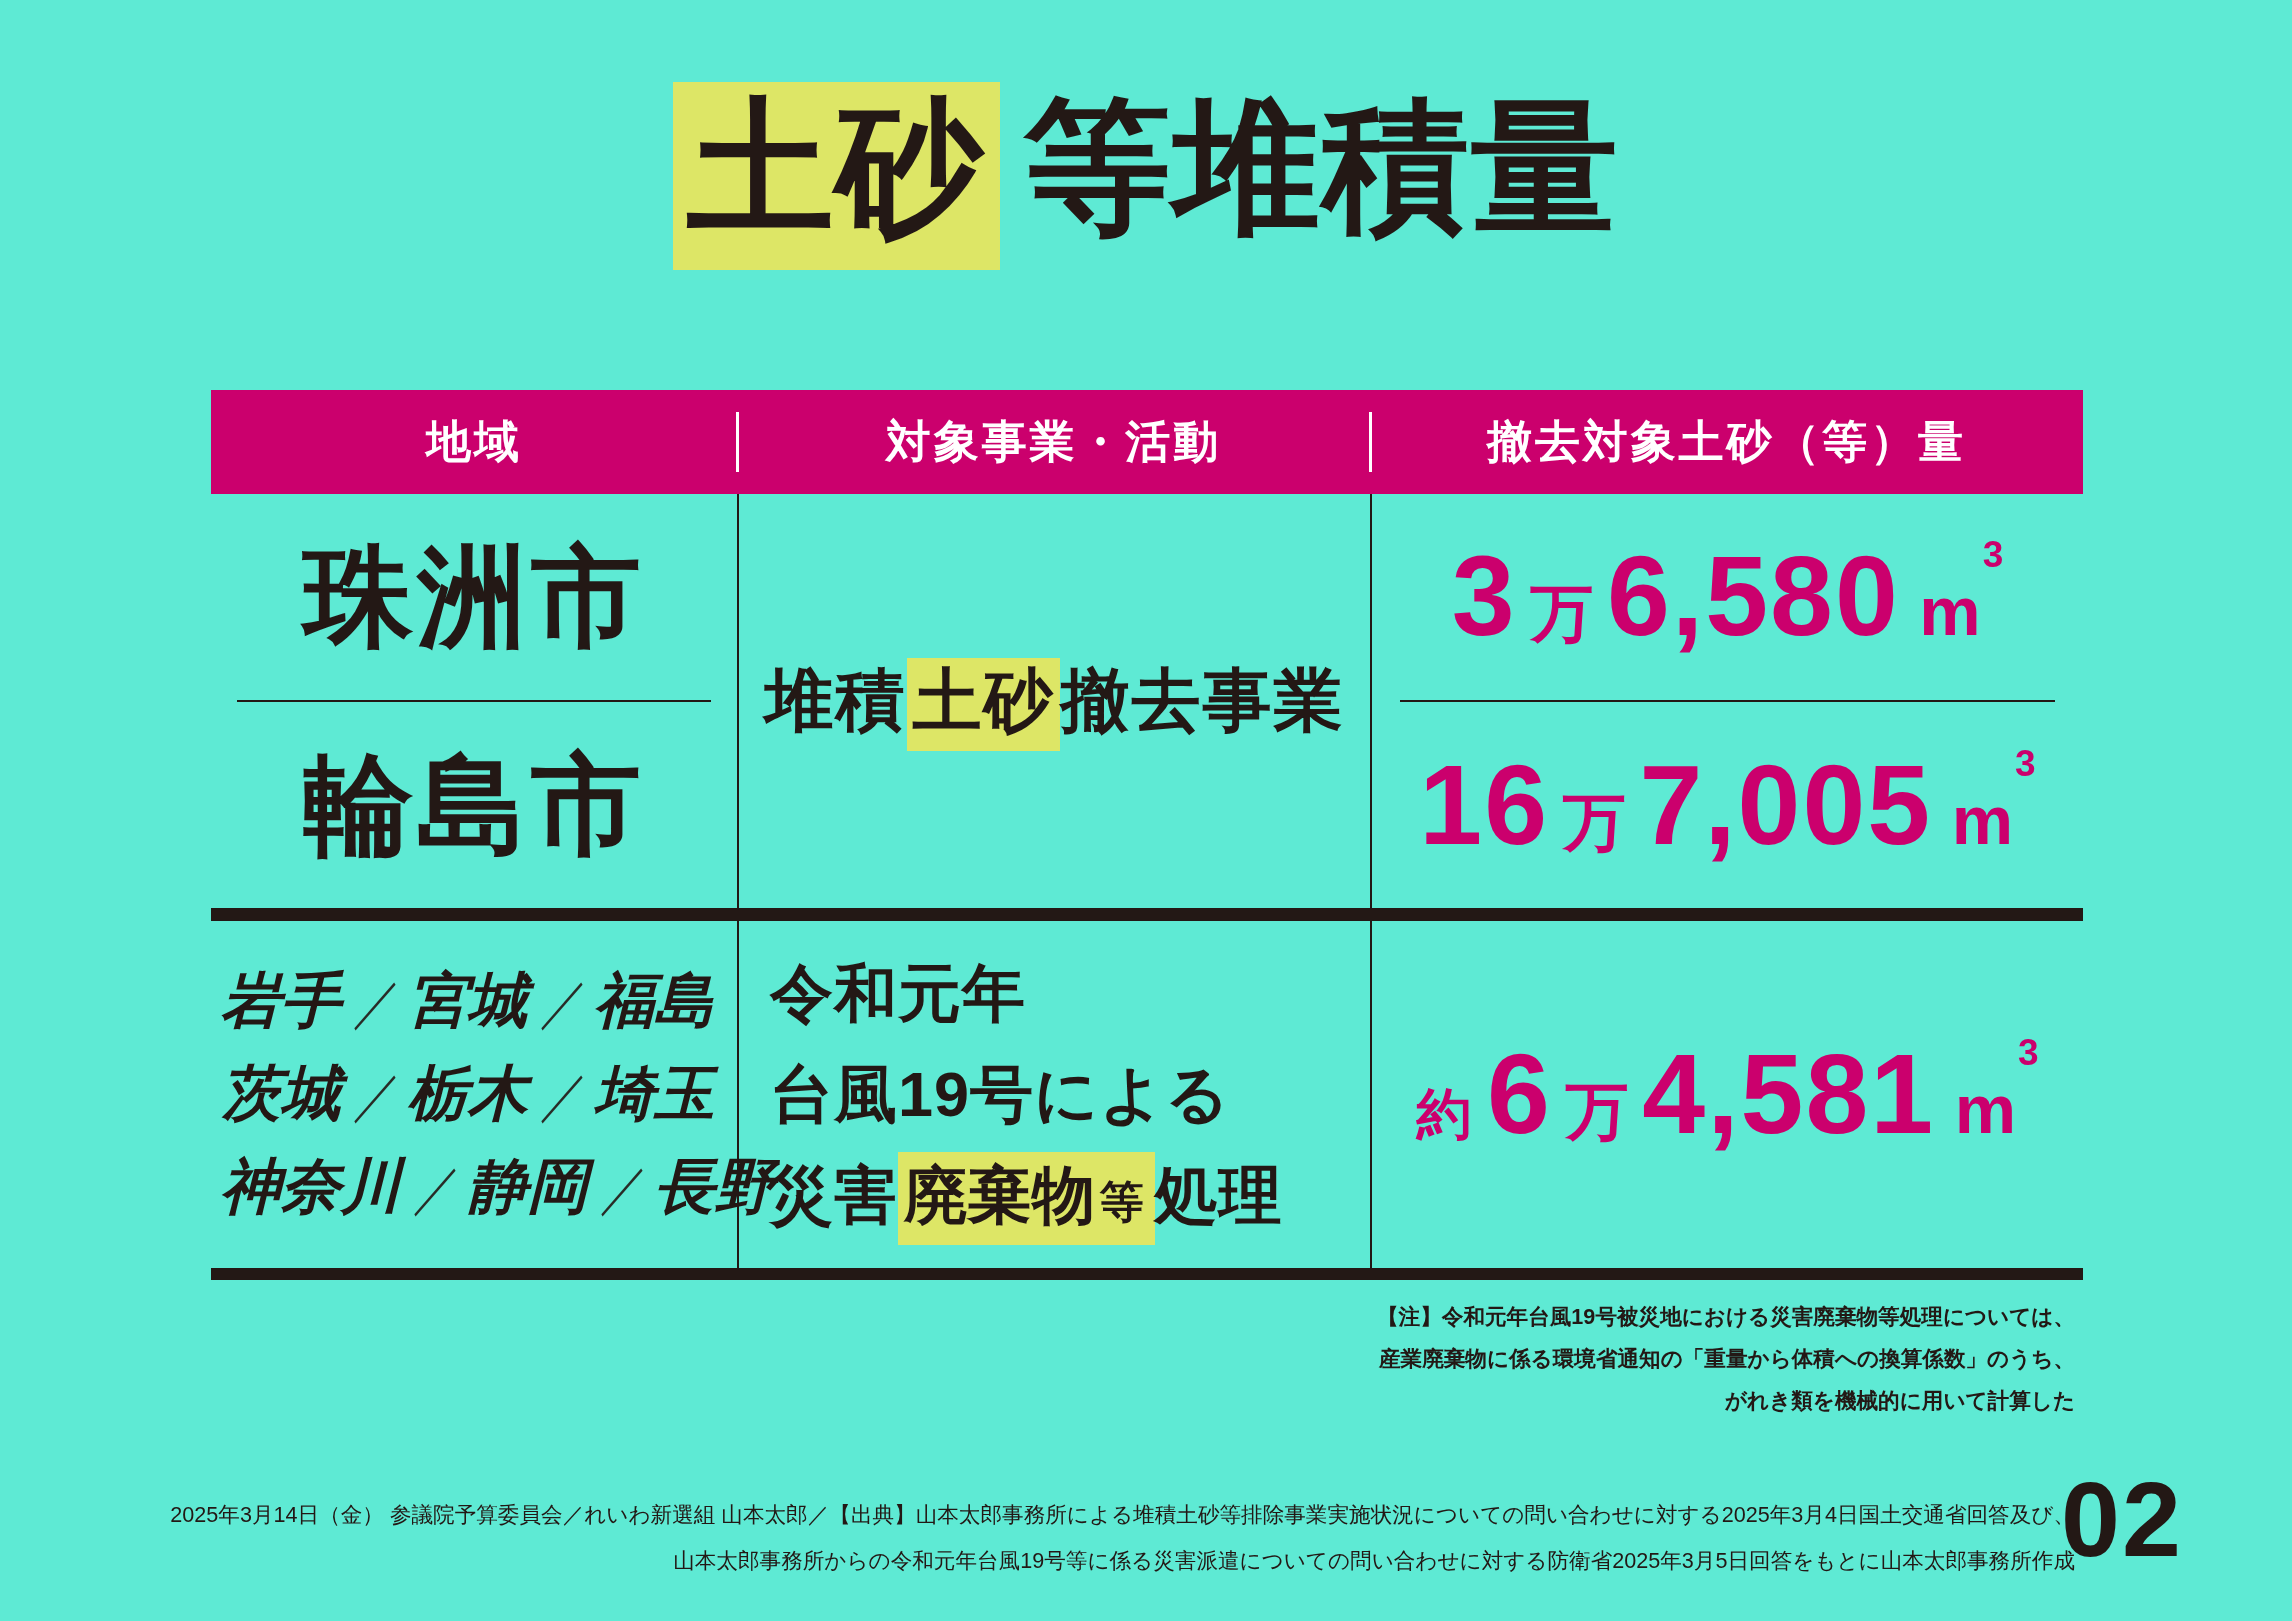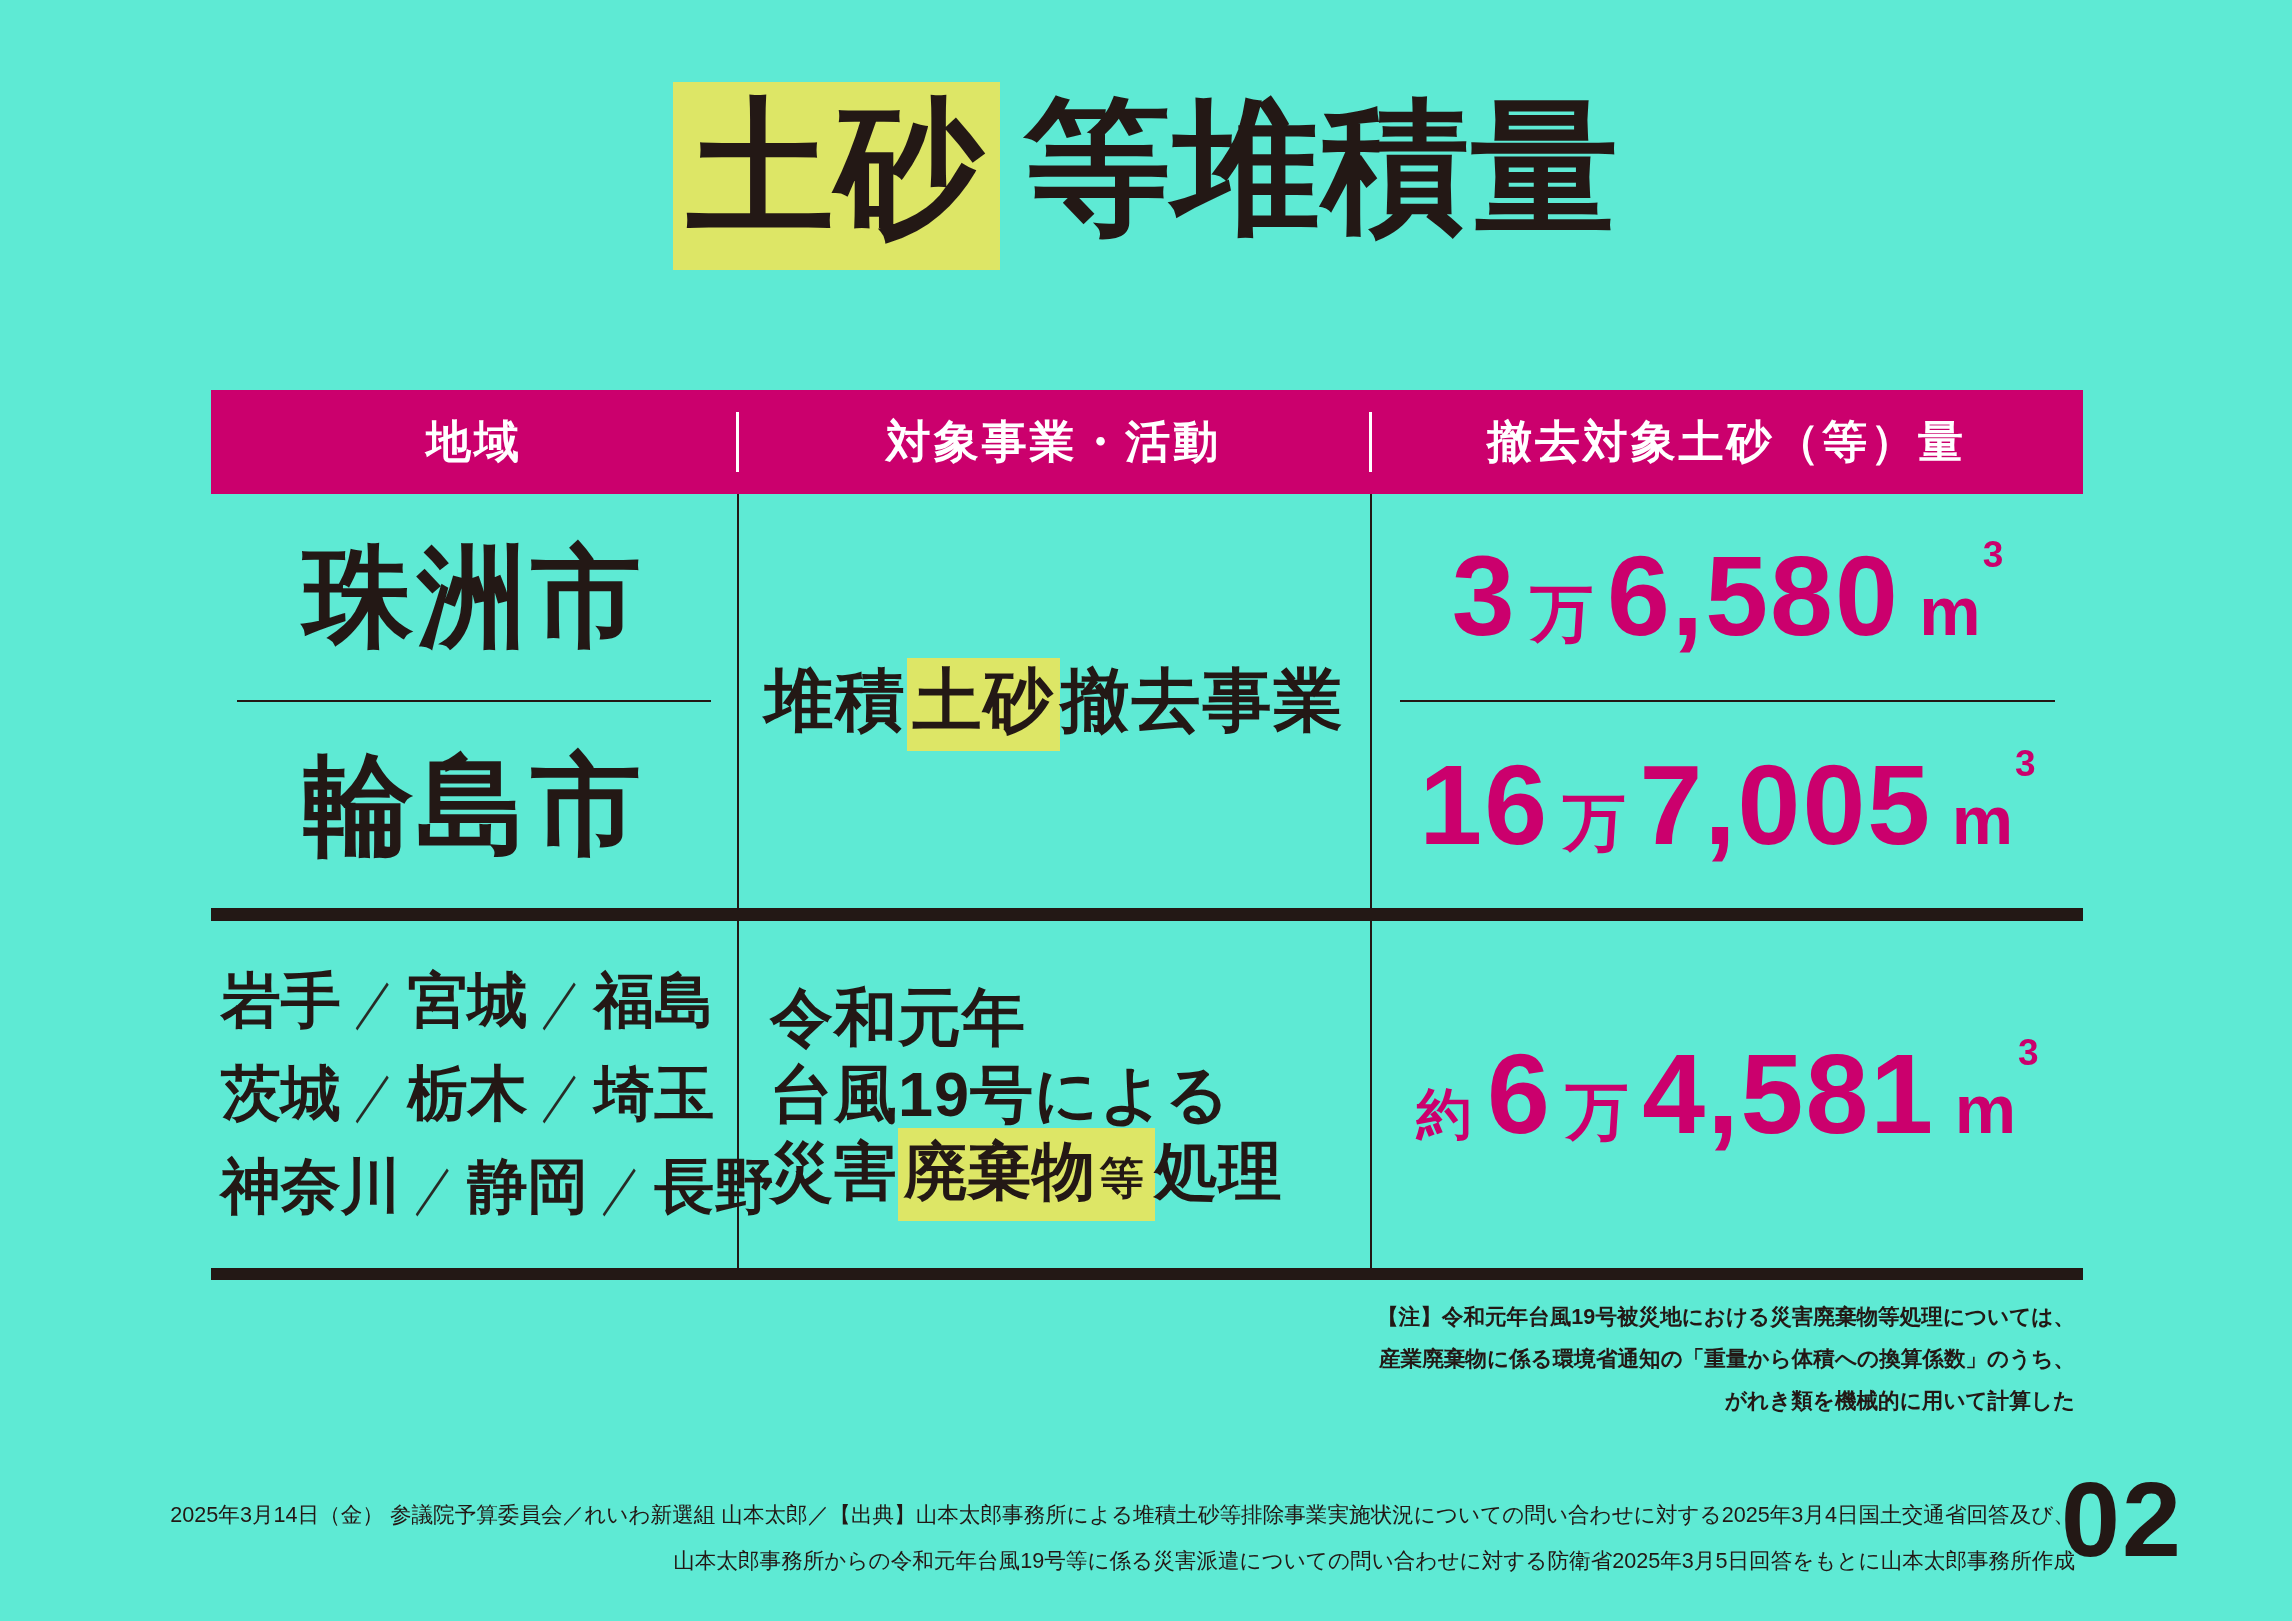--- a/index.html
+++ b/index.html
@@ -74,32 +74,32 @@
   .val span{line-height:1;}
   .val .n{font-size:113px;letter-spacing:2px;}
   .val .man{font-size:63px;padding:0 13.7px;}
   .val .unit{font-size:69px;margin-left:19.6px;}
   .val .cube{font-size:37px;align-self:flex-start;margin-top:-3.9px;margin-left:2px;}
   .val .approx{font-size:55px;margin-right:15.7px;}
 
   
   .prefs{
     display:flex;flex-direction:column;justify-content:center;align-items:flex-start;
-    gap:33px;height:100%;padding-left:9.8px;
+    gap:33px;height:100%;padding-left:9.8px;font-style:italic;
   }
   .pref-row{display:flex;align-items:baseline;white-space:nowrap;}
   .pref{font-size:60px;font-weight:900;line-height:1;}
   .slash{
     font-size:55px;font-weight:300;line-height:1;opacity:.9;
     display:inline-block;transform:scaleX(.75);padding:0 5.9px;
   }
 
   
   .activity2{
-    display:flex;flex-direction:column;justify-content:center;gap:14px;
+    display:flex;flex-direction:column;justify-content:center;gap:38px;
     padding-left:31px;height:100%;
   }
   .a2line{font-size:63px;font-weight:700;line-height:1;letter-spacing:1px;white-space:nowrap;}
   .hl-waste{padding:7.8px 5.9px 15.7px;}
   .tou{font-size:44px;padding:0 3.9px;}
 
   .amount-center{display:flex;align-items:center;justify-content:center;height:100%;}
 
   
   .note{

